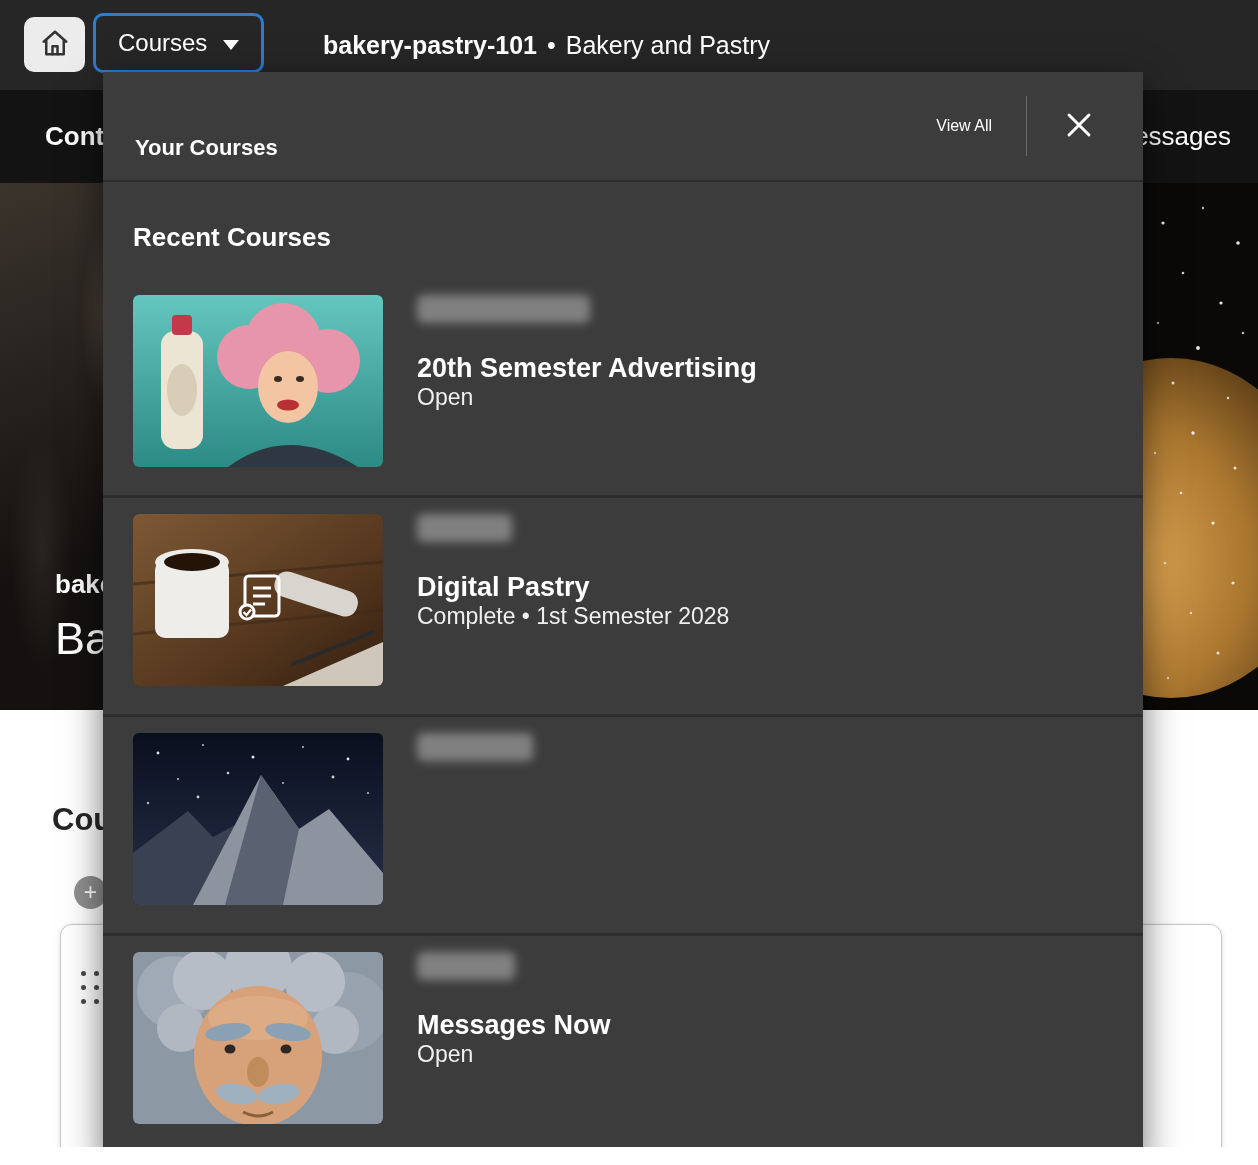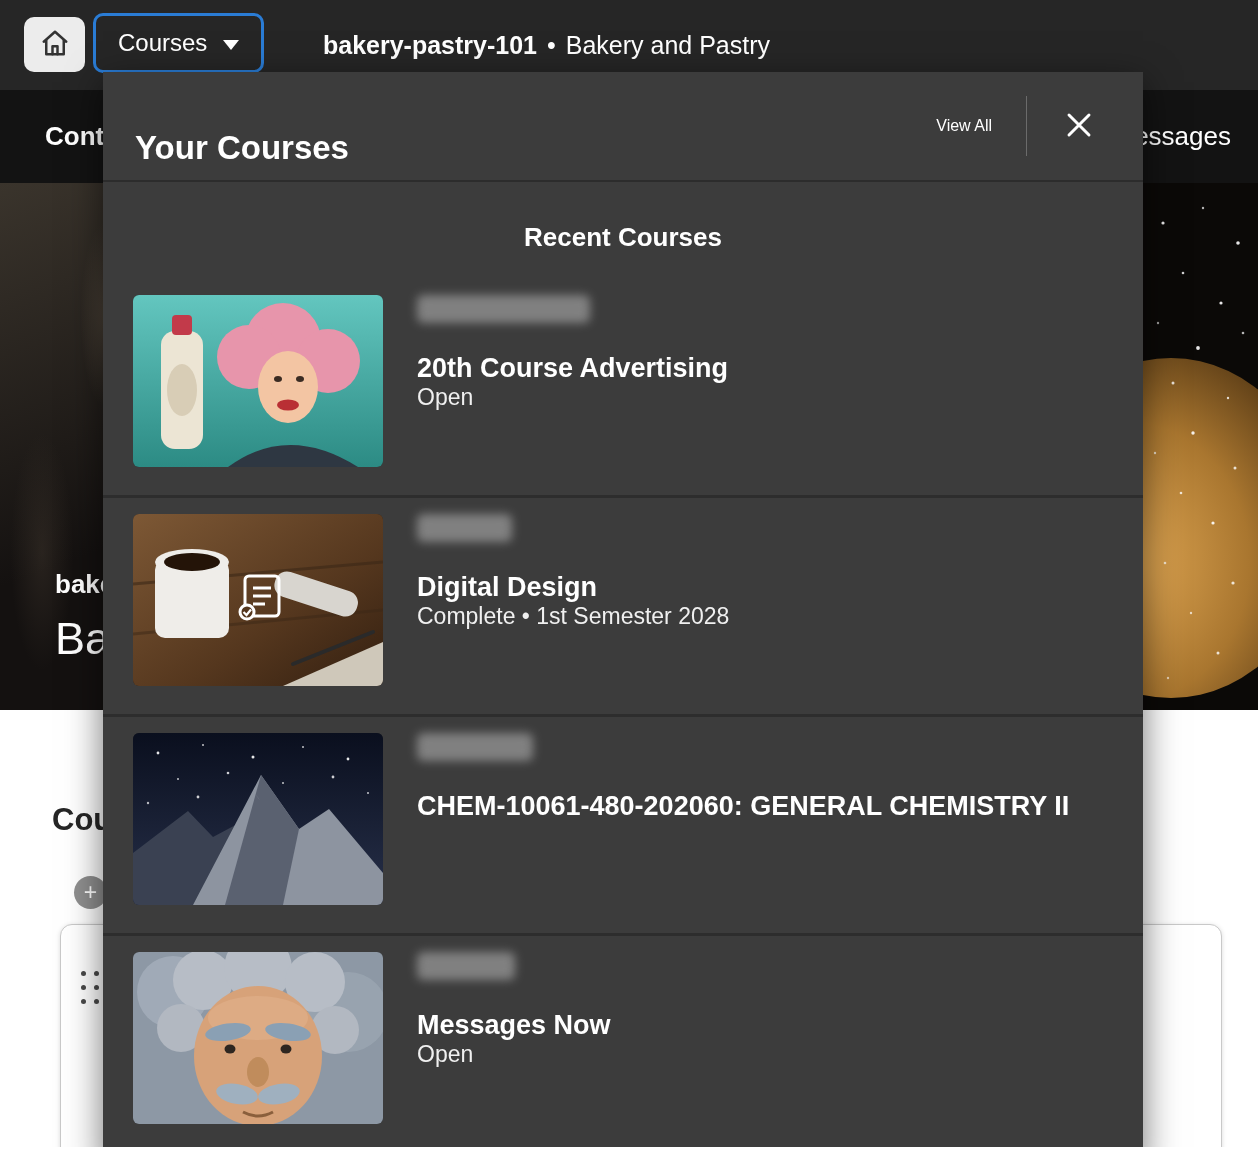--- a/index.html
+++ b/index.html
@@ -72,29 +72,29 @@
   
   .panel{
     position:absolute;left:103px;top:72px;width:1040px;height:1093px;
     background:#3c3c3c;color:#fff;z-index:10;
     box-shadow:0 10px 34px rgba(0,0,0,.55);
   }
   .panel-header{
     height:110px;display:flex;align-items:center;
     padding:0 38px 0 32px;border-bottom:2px solid #2c2c2c;box-sizing:border-box;
   }
-  .panel-title{flex:1;font-size:33px;font-weight:700;margin-top:44px;}
+  .panel-title{flex:1;font-size:22px;font-weight:700;margin-top:44px;}
   .view-all{
     background:none;border:none;color:#fff;font-size:16px;font-family:inherit;
     cursor:pointer;margin-right:32px;padding:6px 2px;
   }
   .vdivider{width:1px;height:60px;background:#6b6b6b;margin-right:26px;}
   .close-btn{background:none;border:none;cursor:pointer;padding:10px;display:flex;align-items:center;}
 
-  .panel-body{padding:0 30px;text-align:center;}
+  .panel-body{padding:0 30px;}
   .recent-heading{font-size:26px;font-weight:700;margin:40px 0 26px;}
 
   .course-row{display:flex;gap:34px;padding:16px 0 28px;cursor:pointer;}
   .thumb{width:250px;height:172px;border-radius:6px;overflow:hidden;flex-shrink:0;background:#222;}
   .thumb svg{display:block;width:100%;height:100%;}
   .row-text{display:flex;flex-direction:column;align-items:flex-start;min-width:0;}
   .redacted{height:28px;border-radius:6px;background:#8d8d8d;filter:blur(5px);opacity:.85;}
   .course-title{font-size:27px;font-weight:700;margin-top:30px;white-space:nowrap;}
   .course-status{font-size:23px;color:#f0f0f0;white-space:nowrap;}
   .row-sep{height:3px;background:#2d2d2d;margin:0 -30px;}
@@ -225,21 +225,21 @@
             <circle cx="116" cy="62" r="32" fill="#e795ab"></circle>
             <ellipse cx="155" cy="92" rx="30" ry="36" fill="#f3c5a3"></ellipse>
             <ellipse cx="145" cy="84" rx="4" ry="3" fill="#3a2b22"></ellipse>
             <ellipse cx="167" cy="84" rx="4" ry="3" fill="#3a2b22"></ellipse>
             <ellipse cx="155" cy="110" rx="11" ry="5.5" fill="#b92f34"></ellipse>
             <path d="M95 172 Q155 128 225 172 Z" fill="#2e3742"></path>
           </svg>
         </div>
         <div class="row-text">
           <div class="redacted" style="width:173px"></div>
-          <div class="course-title">20th Course Advertising</div>
+          <div class="course-title">20th Semester Advertising</div>
           <div class="course-status">Open</div>
         </div>
       </div>
       <div class="row-sep"></div>
 
       <div class="course-row">
         <div class="thumb">
           <svg viewBox="0 0 250 172" preserveAspectRatio="none" aria-hidden="true">
             <defs>
                 <linearGradient id="wood" x1="0" y1="0" x2="1" y2="1">
@@ -263,21 +263,21 @@
             <g fill="none" stroke="#fff" stroke-width="3">
               <rect x="112" y="62" width="34" height="40" rx="4"></rect>
               <path d="M120 74 H138 M120 82 H138 M120 90 H132"></path>
               <circle cx="114" cy="98" r="7" fill="#55371e"></circle>
               <path d="M110.5 98 L113.5 101 L118 95.5" stroke-width="2.2"></path>
             </g>
           </svg>
         </div>
         <div class="row-text">
           <div class="redacted" style="width:95px"></div>
-          <div class="course-title">Digital Design</div>
+          <div class="course-title">Digital Pastry</div>
           <div class="course-status">Complete • 1st Semester 2028</div>
         </div>
       </div>
       <div class="row-sep"></div>
 
       <div class="course-row">
         <div class="thumb">
           <svg viewBox="0 0 250 172" preserveAspectRatio="none" aria-hidden="true">
             <defs>
                 <linearGradient id="night" x1="0" y1="0" x2="0" y2="1">
@@ -301,21 +301,20 @@
                 <circle cx="65" cy="64" r="1.4" opacity=".8"></circle>
             </g>
             <path d="M0 172 L0 120 L55 78 L80 104 L110 88 L160 172 Z" fill="#3a4152"></path>
             <path d="M60 172 L128 42 L166 96 L196 76 L250 140 L250 172 Z" fill="#8d94a0"></path>
             <path d="M128 42 L166 96 L150 172 L92 172 Z" fill="#5a6170"></path>
             <path d="M120 58 L132 74 L126 66 Z" fill="#e8eaee"></path>
           </svg>
         </div>
         <div class="row-text">
           <div class="redacted" style="width:116px"></div>
-          <div class="course-title">CHEM-10061-480-202060: GENERAL CHEMISTRY II</div>
         </div>
       </div>
       <div class="row-sep"></div>
 
       <div class="course-row">
         <div class="thumb">
           <svg viewBox="0 0 250 172" preserveAspectRatio="none" aria-hidden="true">
             <rect width="250" height="172" fill="#8d98a5"></rect>
             <circle cx="40" cy="40" r="36" fill="#a5afbb" opacity=".8"></circle>
             <circle cx="215" cy="60" r="40" fill="#9ba6b2" opacity=".8"></circle>

